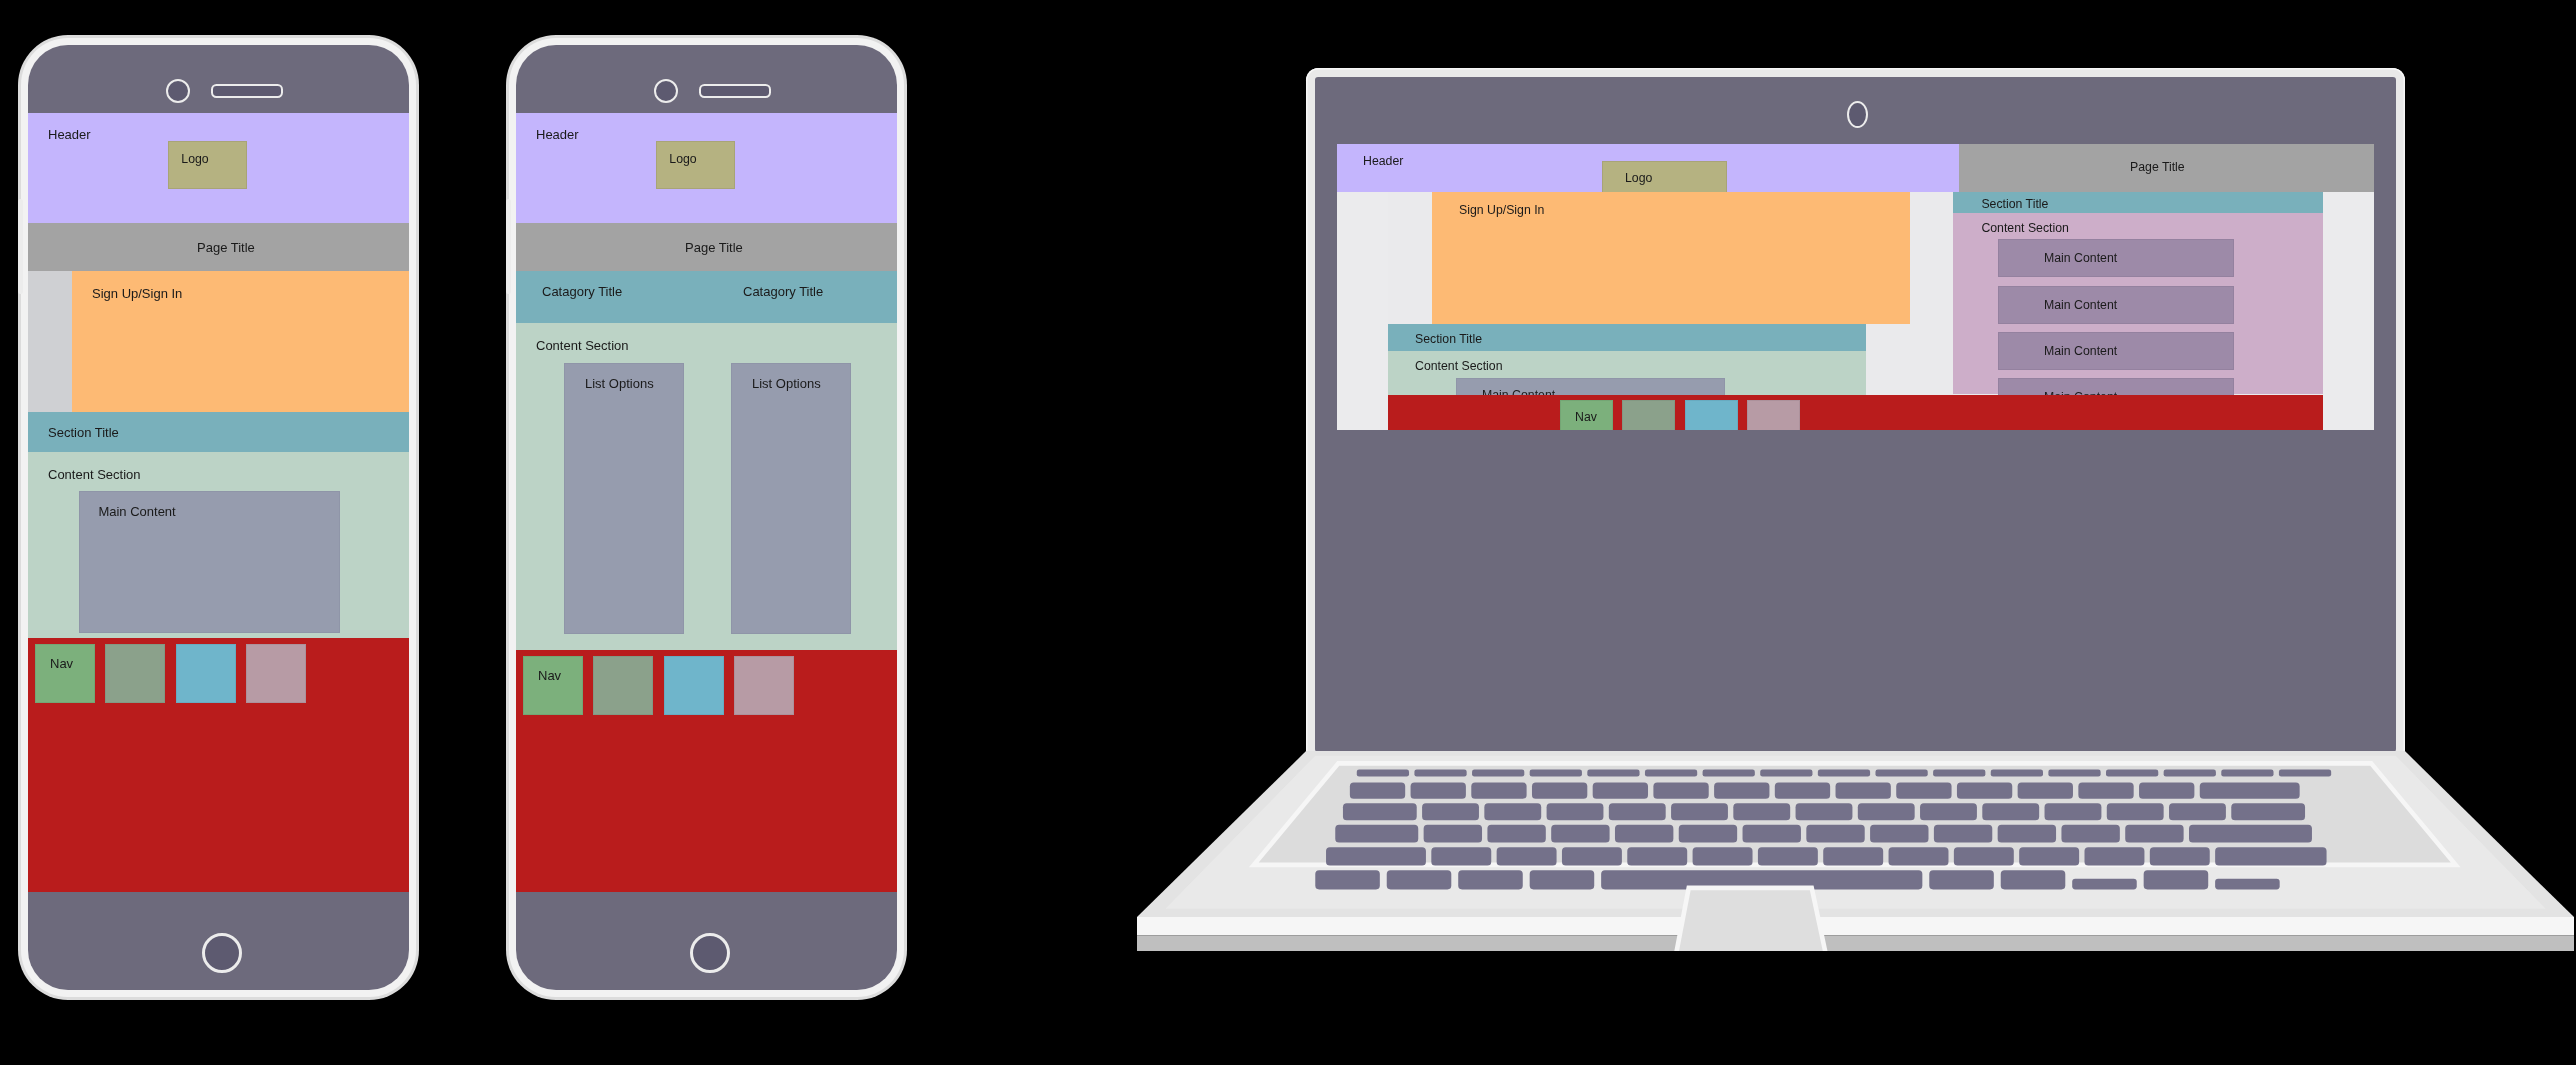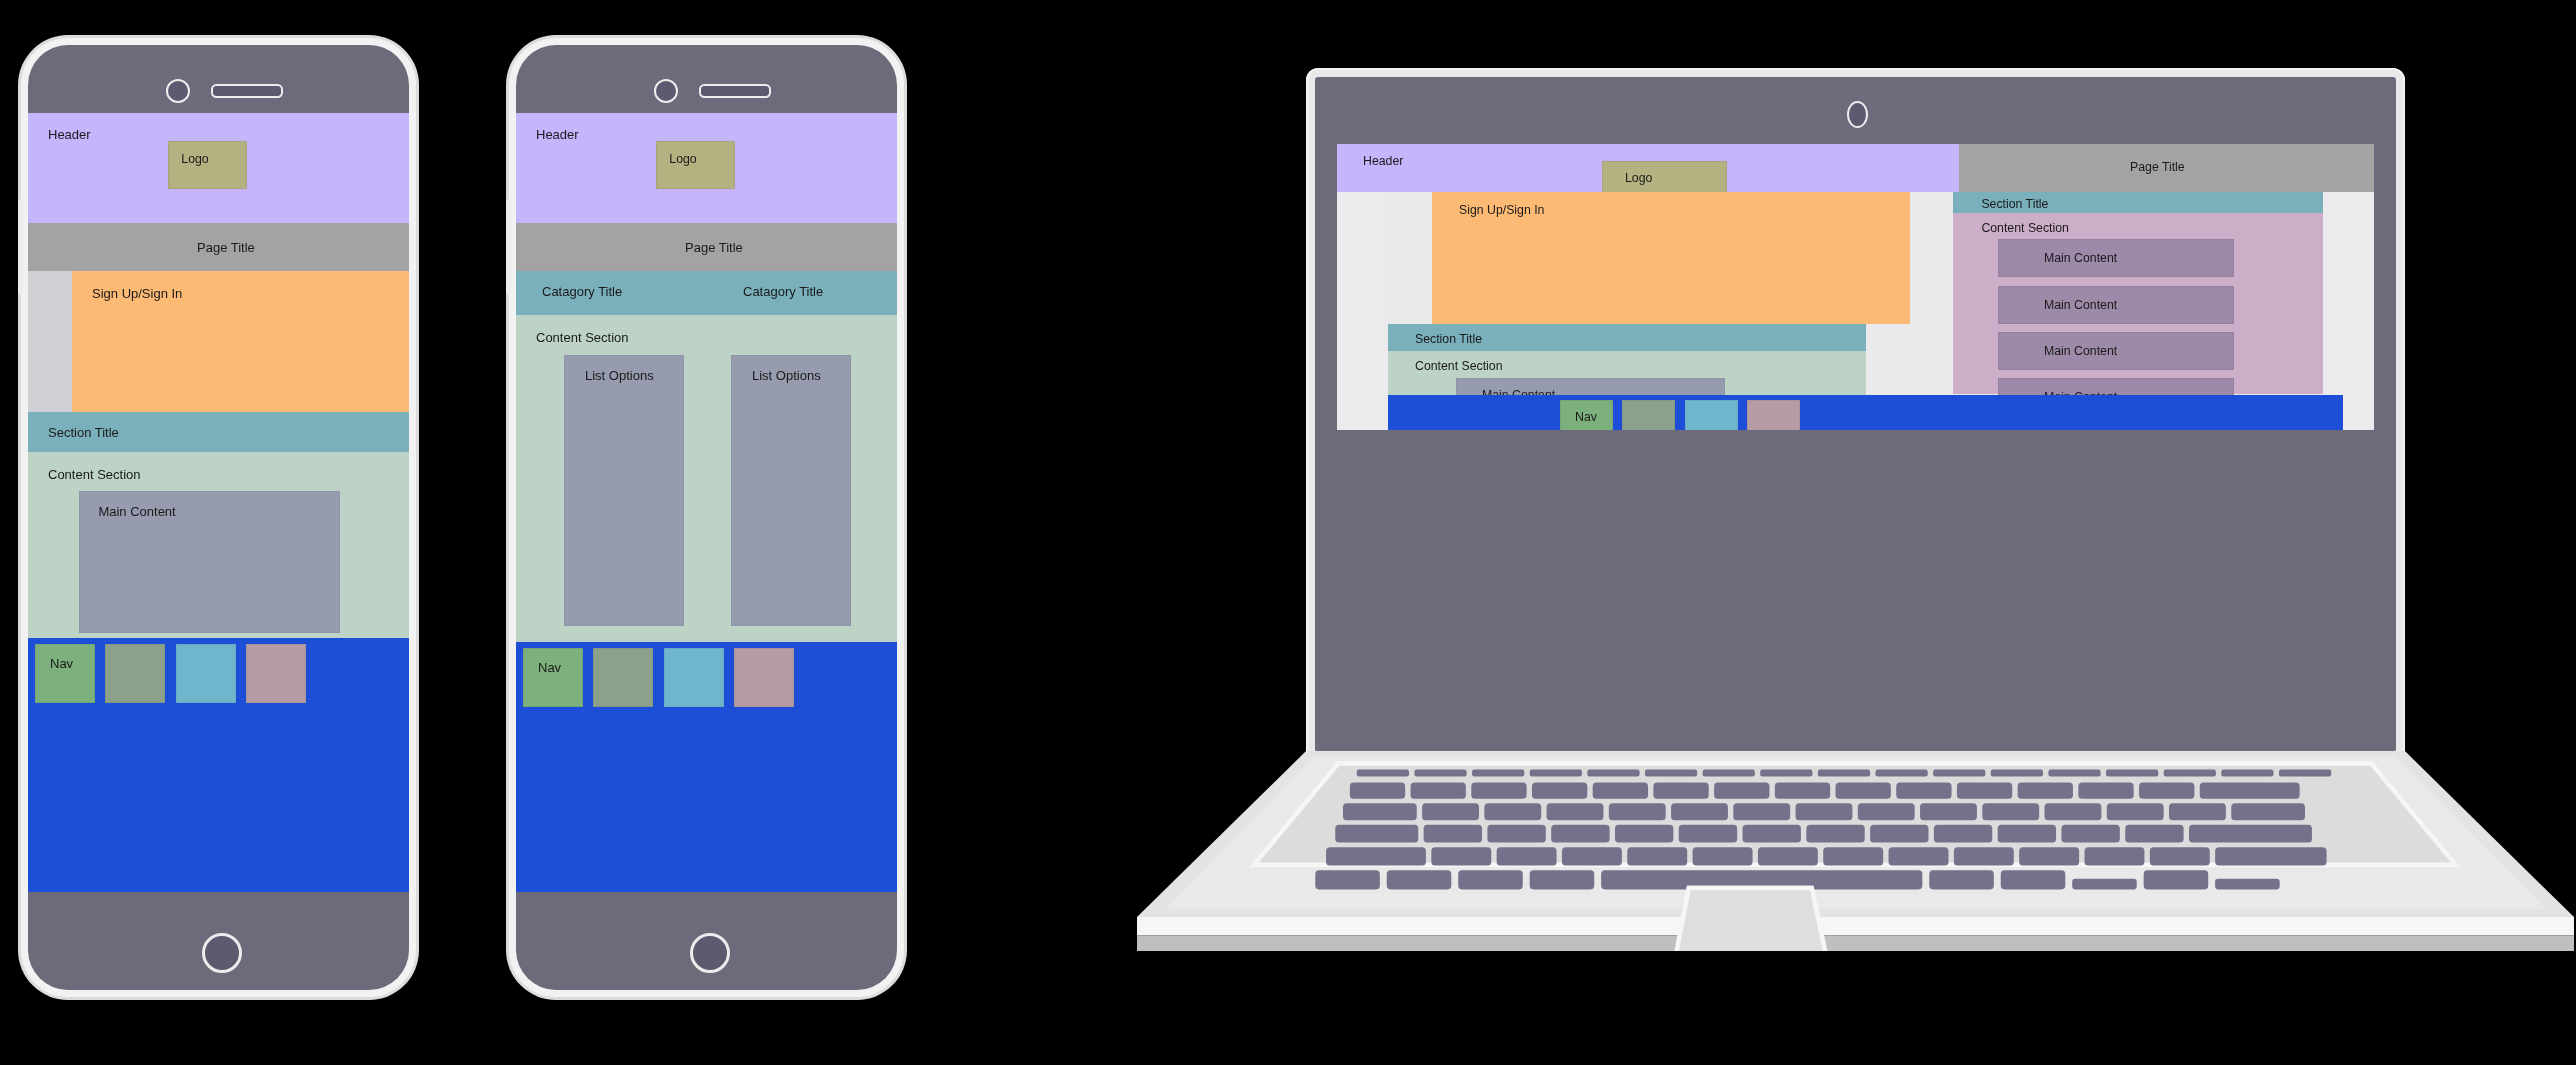--- a/index.html
+++ b/index.html
@@ -23,21 +23,21 @@
   .phone .side-btn{position:absolute;width:5.4px;border-radius:3.1px;background:#ececec;}
   .screen{position:absolute;overflow:hidden;background:#cfd0d3;}
 
   
   .hdr{background:#c4b5fd;position:relative;}
   .ptitle{background:#a3a3a3;position:relative;}
   .signup{background:#fdba74;position:relative;margin-left:44px;}
   .sectitle{background:#79b0bb;position:relative;}
   .content{background:#bcd3c6;position:relative;}
   .cattitle{background:#79b0bb;position:relative;}
-  .navbar{background:#1d4ed8;position:relative;padding-left:20px;}
+  .navbar{background:#b91c1c;position:relative;}
   .logo-box{position:absolute;background:#b5b281;border:0.8px solid #a8a477;}
   .main-box{position:absolute;background:#969cae;border:0.8px solid #8f95a8;}
   .list-box{position:absolute;background:#969cae;border:0.8px solid #8f95a8;}
   .lbl{position:absolute;white-space:nowrap;line-height:1;}
   .navcell{position:absolute;}
   .nc1{background:#7cb07c;border:0.8px solid #74a574;}
   .nc2{background:#8ba18b;border:0.8px solid #839883;}
   .nc3{background:#6fb5cb;border:0.8px solid #68aac0;}
   .nc4{background:#b79ba5;border:0.8px solid #ac919b;}
 
@@ -120,21 +120,21 @@
         <div class="lbl" style="left:20px;top:15.4px;font-size:13px;">Header</div>
         <div class="logo-box" style="left:140px;top:28.4px;width:77px;height:46px;">
           <div class="lbl" style="left:12.3px;top:10.8px;font-size:12.3px;">Logo</div>
         </div>
       </div>
 
       <div class="ptitle" style="height:48px;">
         <div class="lbl" style="left:169px;top:18.4px;font-size:13px;">Page Title</div>
       </div>
 
-      <div class="cattitle" style="height:44px;">
+      <div class="cattitle" style="height:52px;">
         <div class="lbl" style="left:26px;top:14px;font-size:13px;">Catagory Title</div>
         <div class="lbl" style="left:227px;top:14px;font-size:13px;">Catagory Title</div>
       </div>
 
       <div class="content" style="height:327px;">
         <div class="lbl" style="left:20px;top:16px;font-size:13px;">Content Section</div>
         <div class="list-box" style="left:48px;top:40px;width:118px;height:269px;">
           <div class="lbl" style="left:20px;top:13px;font-size:13px;">List Options</div>
         </div>
         <div class="list-box" style="left:215px;top:40px;width:118px;height:269px;">

